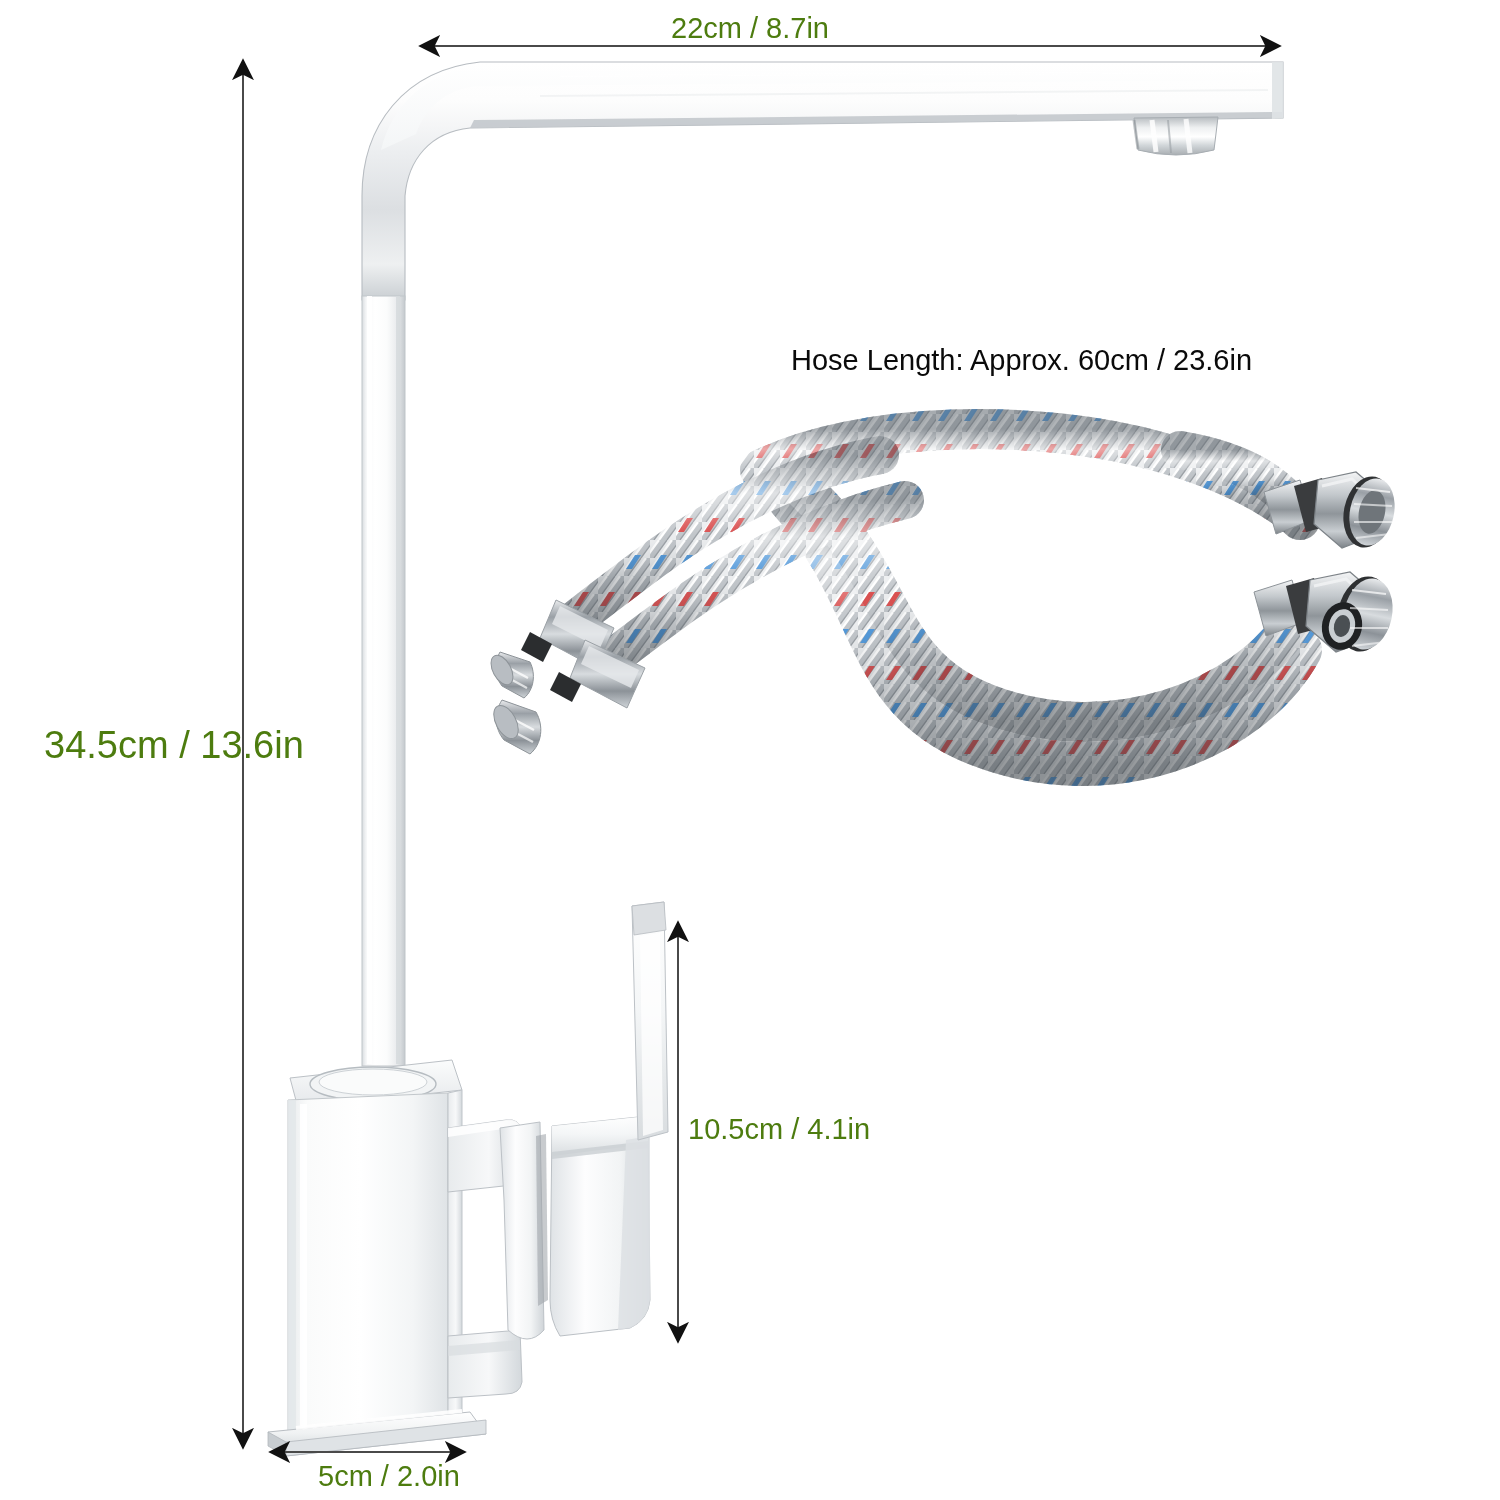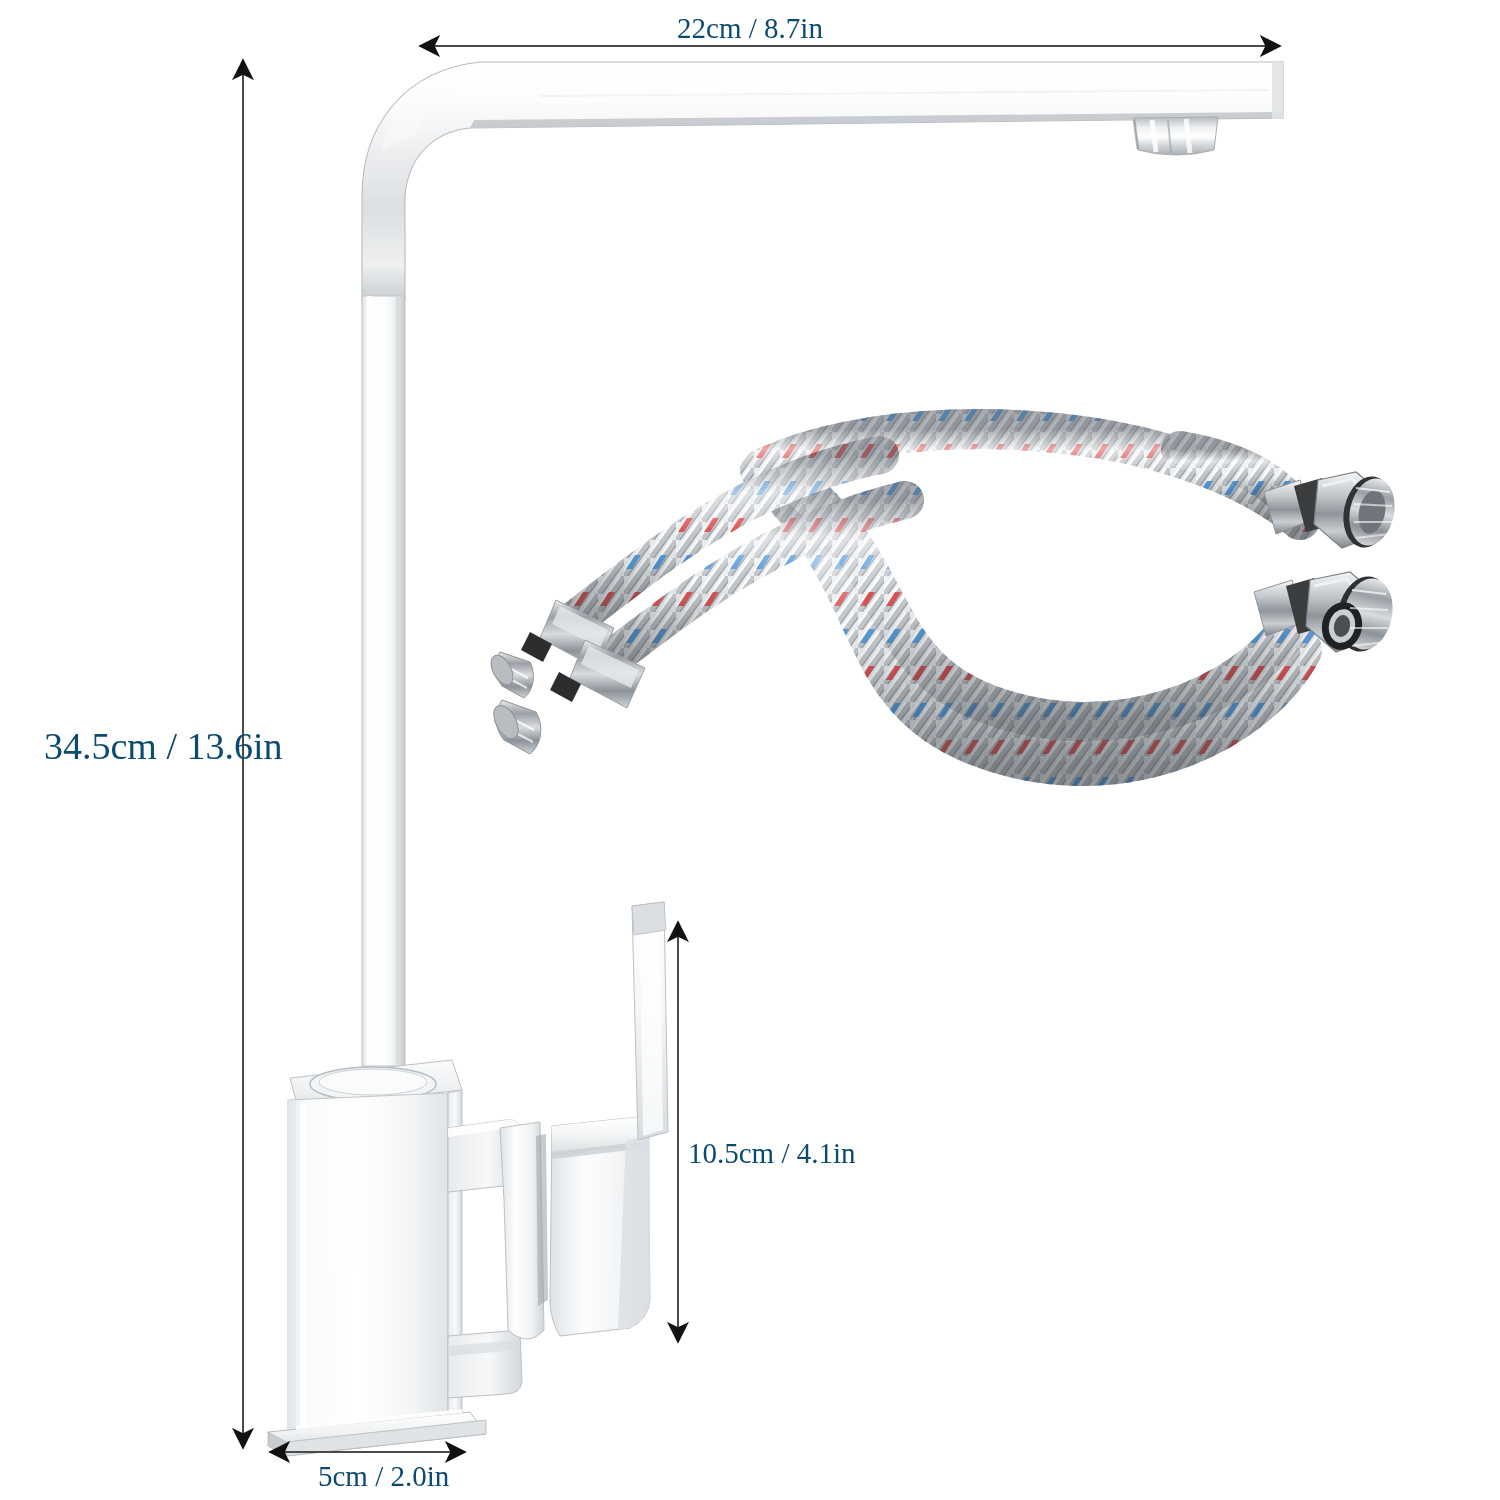--- a/index.html
+++ b/index.html
@@ -12,22 +12,22 @@
   }
   #canvas {
     position: relative;
     width: 1500px;
     height: 1500px;
     background: #ffffff;
     overflow: hidden;
   }
   .dim-label {
     position: absolute;
-    color: #0c4a6e;
-    font-family: Liberation Serif, serif;
+    color: #4d7c0f;
+    font-family: Liberation Sans, sans-serif;
     white-space: nowrap;
     letter-spacing: 0px;
   }
   .dim-svg {
     position: absolute;
     left: 0; top: 0;
     width: 1500px;
     height: 1500px;
     pointer-events: none;
   }
@@ -400,18 +400,19 @@
 
     <line x1="678" y1="922" x2="678" y2="1342" stroke="#4a4a4a" stroke-width="2" marker-start="url(#arrL)" marker-end="url(#arrR)"></line>
 
     <line x1="270" y1="1452" x2="465" y2="1452" stroke="#4a4a4a" stroke-width="2" marker-start="url(#arrL)" marker-end="url(#arrR)"></line>
   </svg>
 
   <div class="dim-label" style="left:750px; top:12px; transform:translateX(-50%); font-size:29px;">22cm / 8.7in</div>
 
   <div class="dim-label" style="left:44px; top:724px; font-size:38px;">34.5cm / 13.6in</div>
 
-  <div class="dim-label" style="left:688px; top:1137px; font-size:29px;">10.5cm / 4.1in</div>
+  <div class="dim-label" style="left:688px; top:1113px; font-size:29px;">10.5cm / 4.1in</div>
 
   <div class="dim-label" style="left:302px; top:1460px; font-size:29px;margin-left:16px;">5cm / 2.0in</div>
 
+  <div class="caption" style="left:791px; top:344px; font-size:29px;">Hose Length: Approx. 60cm / 23.6in</div>
 
 </div>
 
 </body></html>

